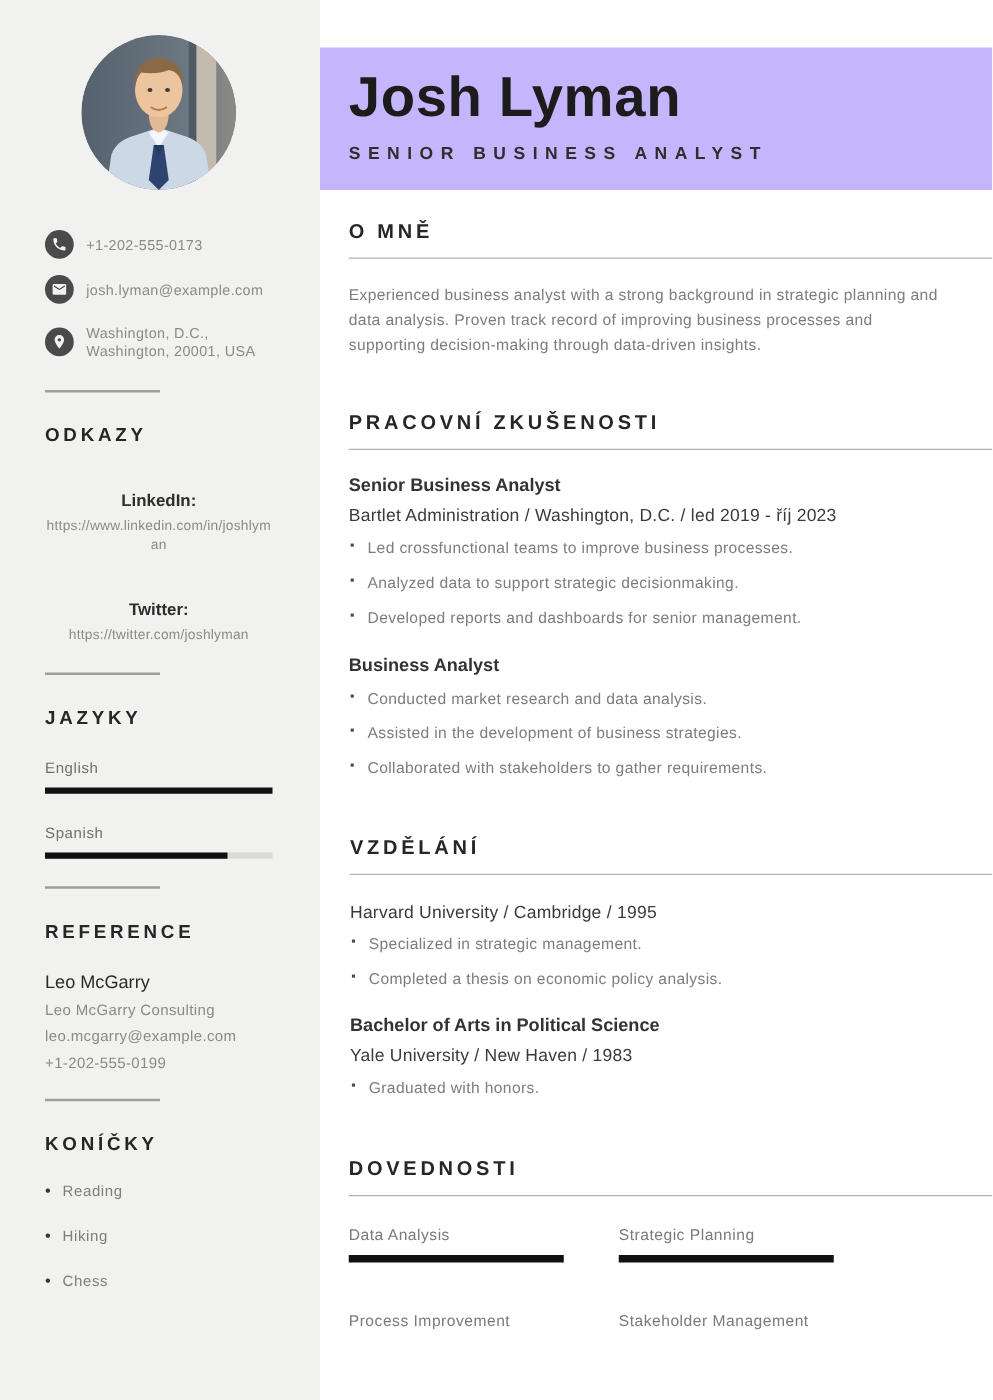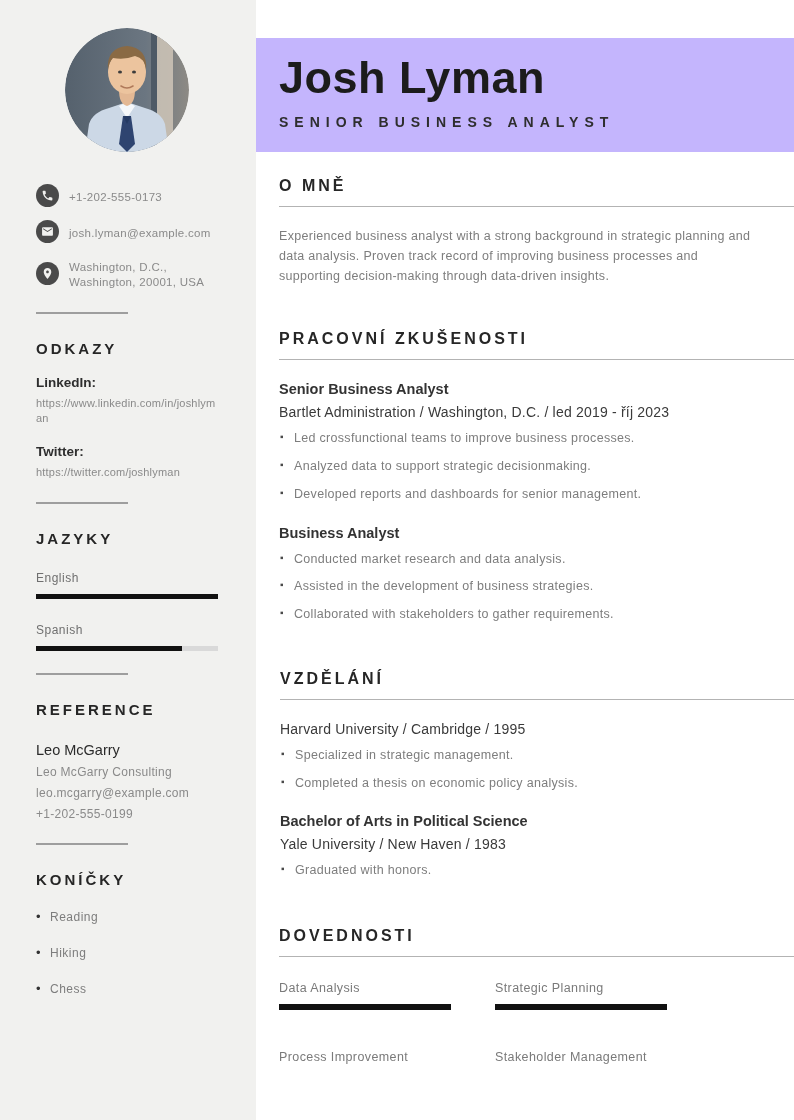--- a/index.html
+++ b/index.html
@@ -22,21 +22,21 @@
     flex:0 0 auto; width:23px; height:23px; border-radius:50%;
     background:#4a4a4a; display:flex; align-items:center; justify-content:center;
     margin-right:10px;
   }
   .cicon svg { width:13px; height:13px; fill:#f1f1ef; }
   .ctext { font-size:11.5px; color:#8a8a8a; line-height:15px; padding-top:4px; letter-spacing:.3px; }
   .divider { border:none; border-top:2px solid #9e9e9e; width:92px; margin:22px 0 0 0; }
   .side-heading {
     font-size:15px; font-weight:700; letter-spacing:3px; color:#262626; margin-top:26px;
   }
-  .link-item { margin-top:18px; }
+  .link-item { margin-top:36px;text-align:center; }
   .link-label { font-size:13.5px; font-weight:700; color:#2e2e2e; }
   .link-url { font-size:11px; color:#8a8a8a; margin-top:6px; line-height:15px; word-break:break-all; letter-spacing:.2px; }
   .lang-item { margin-top:24px; }
   .lang-name { font-size:12px; color:#6f6f6f; letter-spacing:.5px; }
   .lang-track { margin-top:9px; width:182px; height:5px; background:#d9d9d9; }
   .lang-fill { height:5px; background:#111111; }
   .ref-name { font-size:14.5px; font-weight:400; color:#2b2b2b; margin-top:24px; }
   .ref-line { font-size:12px; color:#8a8a8a; margin-top:7px; letter-spacing:.3px; }
   .hobby-list { list-style:none; margin-top:20px; }
   .hobby-list li { font-size:12px; color:#7d7d7d; letter-spacing:.5px; margin-top:22px; padding-left:14px; position:relative; }

